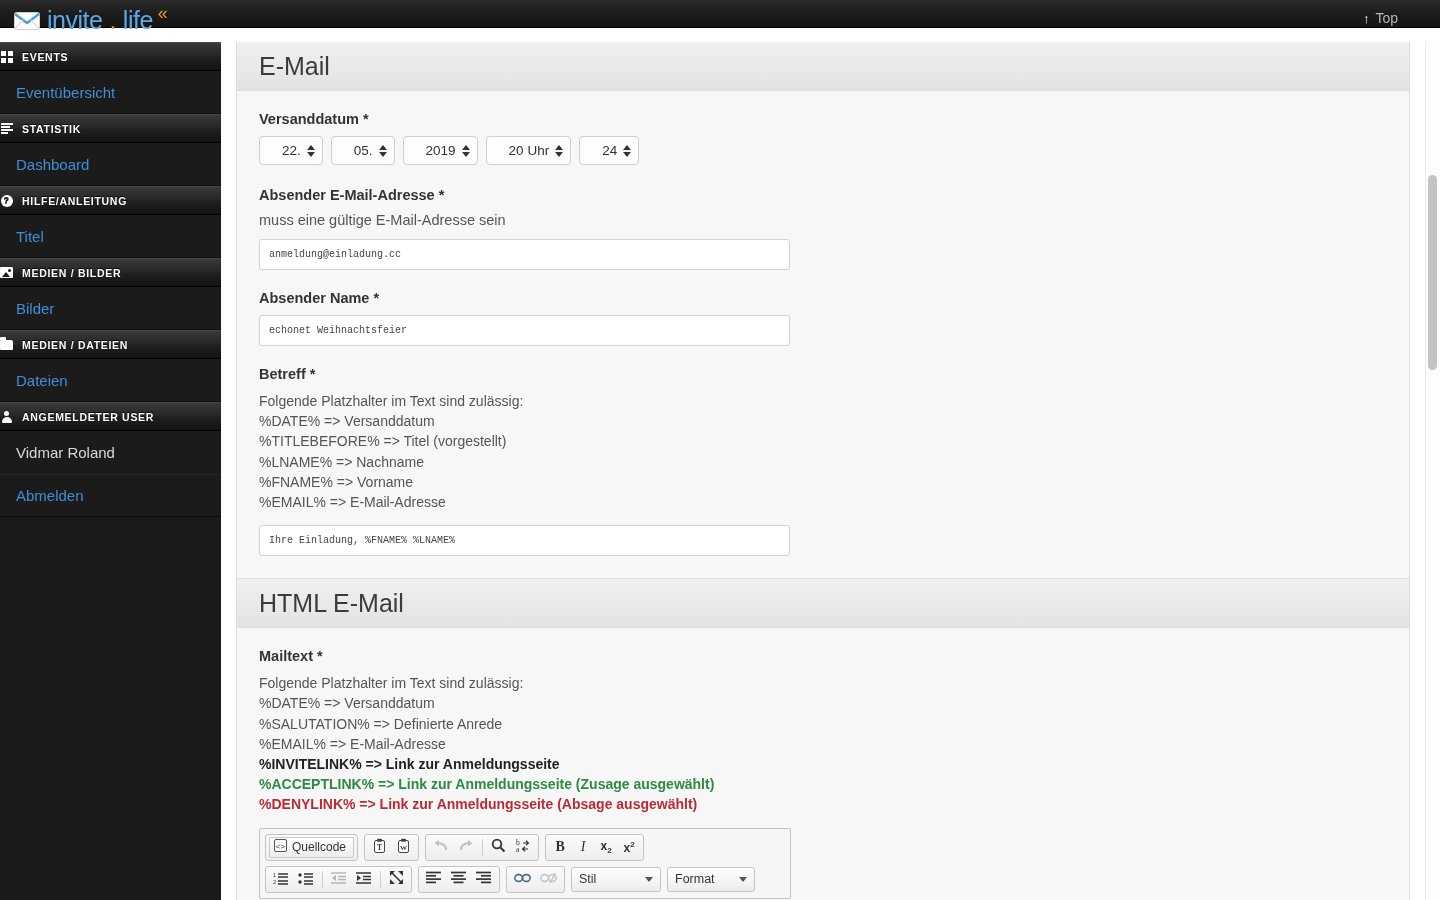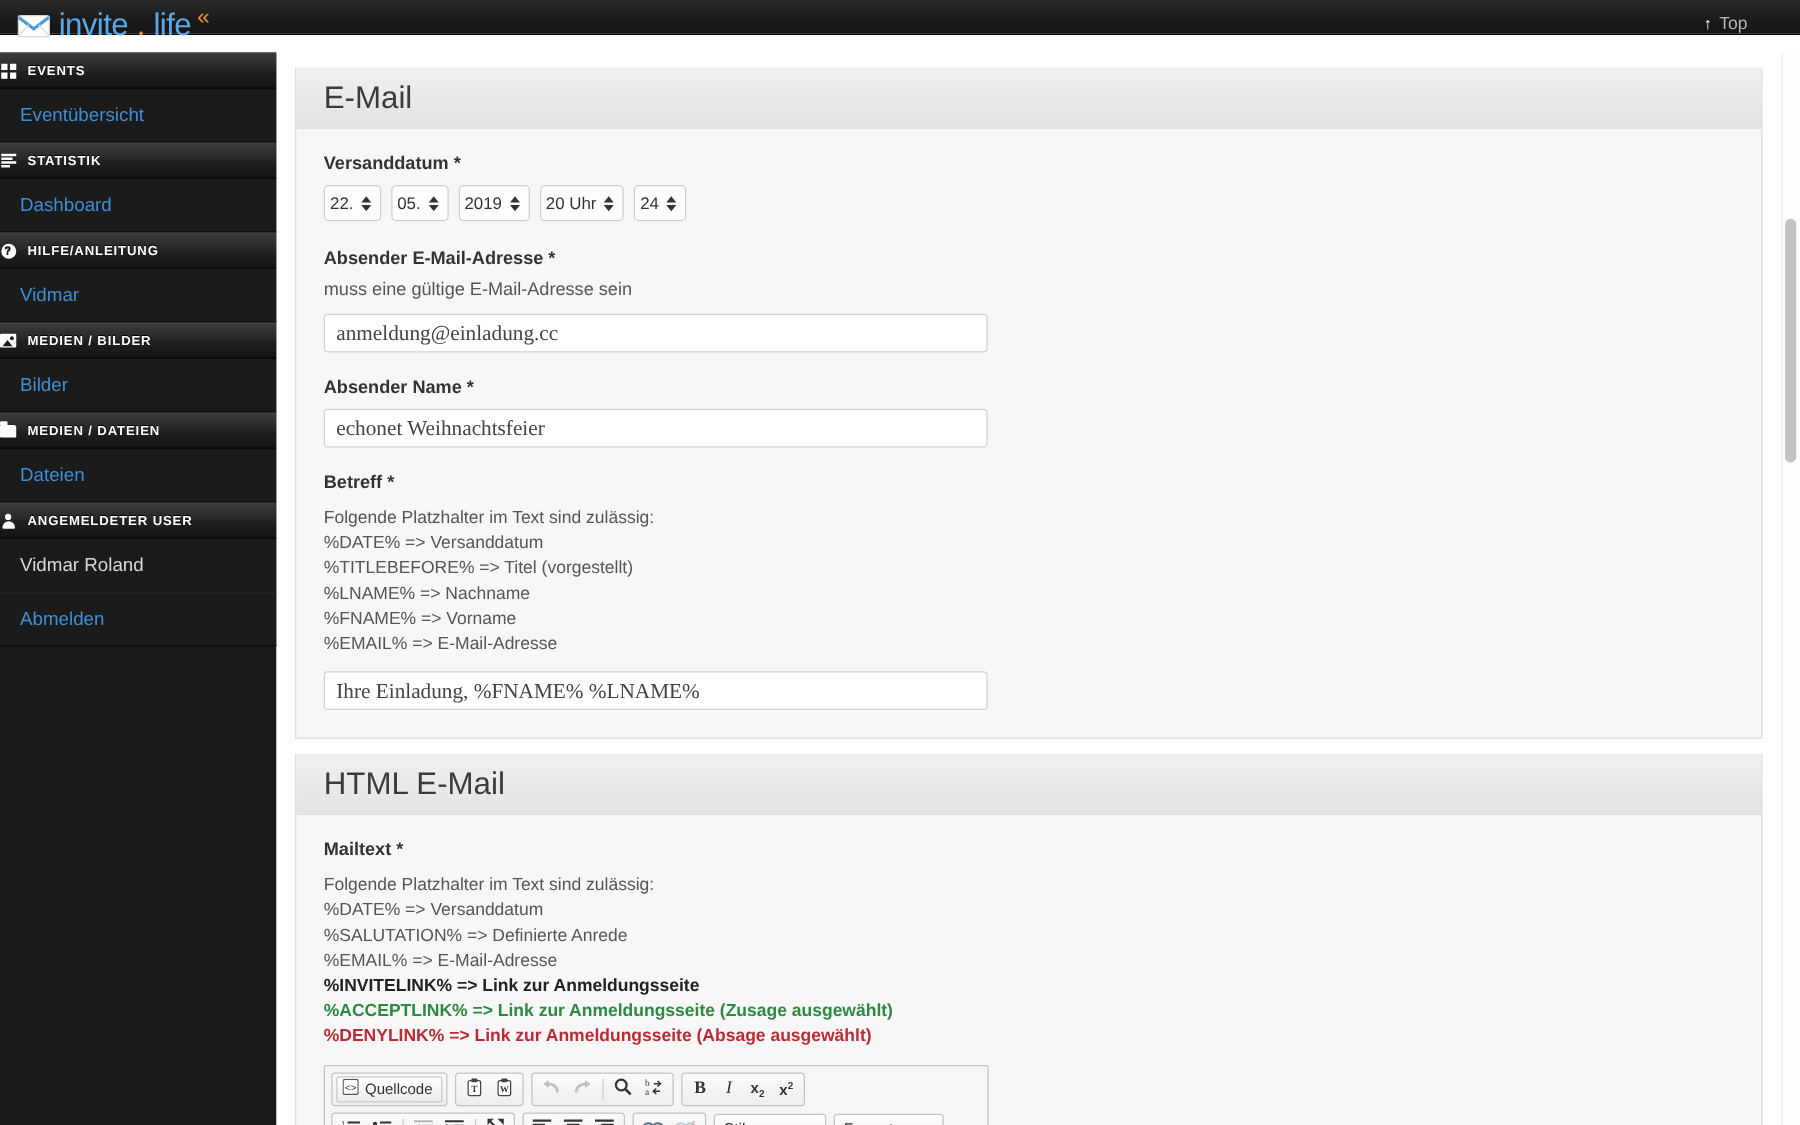--- a/index.html
+++ b/index.html
@@ -103,21 +103,20 @@
     width: 1219px; height: 858px;
     background: #ffffff;
     overflow: hidden;
   }
   .panel {
     margin-left: 15px;
     width: 1174px;
     background: #f7f7f7;
     border: 1px solid #dddddd;
     border-top: none;
-    margin-top: 12px;
   }
   .panel-head {
     height: 49px;
     background: linear-gradient(to bottom, #f0f0f0 0%, #e3e3e3 100%);
     border-bottom: 1px solid #dddddd;
     display: flex; align-items: center;
     padding-left: 22px;
     font-size: 25px; color: #3b3b3b; font-weight: normal;
   }
   .panel-body { padding: 20px 22px 22px 22px; }
@@ -127,36 +126,36 @@
     margin-bottom: 9px;
   }
   .field-hint { font-size: 14.5px; color: #555; margin-bottom: 11px; }
 
   .spin-row { display: flex; gap: 8px; margin-bottom: 22px; }
   .spinner {
     height: 29px;
     border: 1px solid #cfcfcf; border-radius: 4px;
     background: #fdfdfd;
     display: flex; align-items: center; gap: 6px;
-    padding: 0 7px 0 4px;
+    padding: 0 7px 0 22px;
     font-size: 13.5px; color: #333;
     cursor: pointer;
   }
   .spin-arrows { display:flex; flex-direction:column; gap:2px; line-height:0; }
   .spin-arrows i { display:block; width:0;height:0;border-left:4px solid transparent;border-right:4px solid transparent; }
   .spin-arrows i.up { border-bottom:5px solid #333; }
   .spin-arrows i.dn { border-top:5px solid #333; }
 
   .text-input {
     width: 531px; height: 31px;
     border: 1px solid #d2d2d2; border-radius: 3px;
     background: #ffffff;
     padding: 0 9px;
-    font-size: 17px; color: #444;
-    font-family: Liberation Serif, serif;
+    font-size: 10px; color: #444;
+    font-family: Liberation Mono, monospace;
     margin-bottom: 20px;
   }
   .text-input:last-child { margin-bottom: 0; }
 
   .ph-block { font-size: 14px; color: #555; line-height: 20.2px; margin-bottom: 13px; }
   .ph-block div { white-space: pre; }
   .ph-bold  { font-weight: bold; color: #222; }
   .ph-green { font-weight: bold; color: #2d8a42; }
   .ph-red   { font-weight: bold; color: #bb2b35; }
 
@@ -273,21 +272,21 @@
     <span>Dashboard</span>
   </div>
 
   <div class="nav-group-head">
     <span class="gicon">
         <span class="ico-q">?</span>
       </span>
     <span>HILFE/ANLEITUNG</span>
   </div>
   <div class="nav-item nb">
-    <span>Vidmar</span>
+    <span>Titel</span>
   </div>
 
   <div class="nav-group-head">
     <span class="gicon">
         <span class="ico-img"></span>
       </span>
     <span>MEDIEN / BILDER</span>
   </div>
   <div class="nav-item nb">
     <span>Bilder</span>

